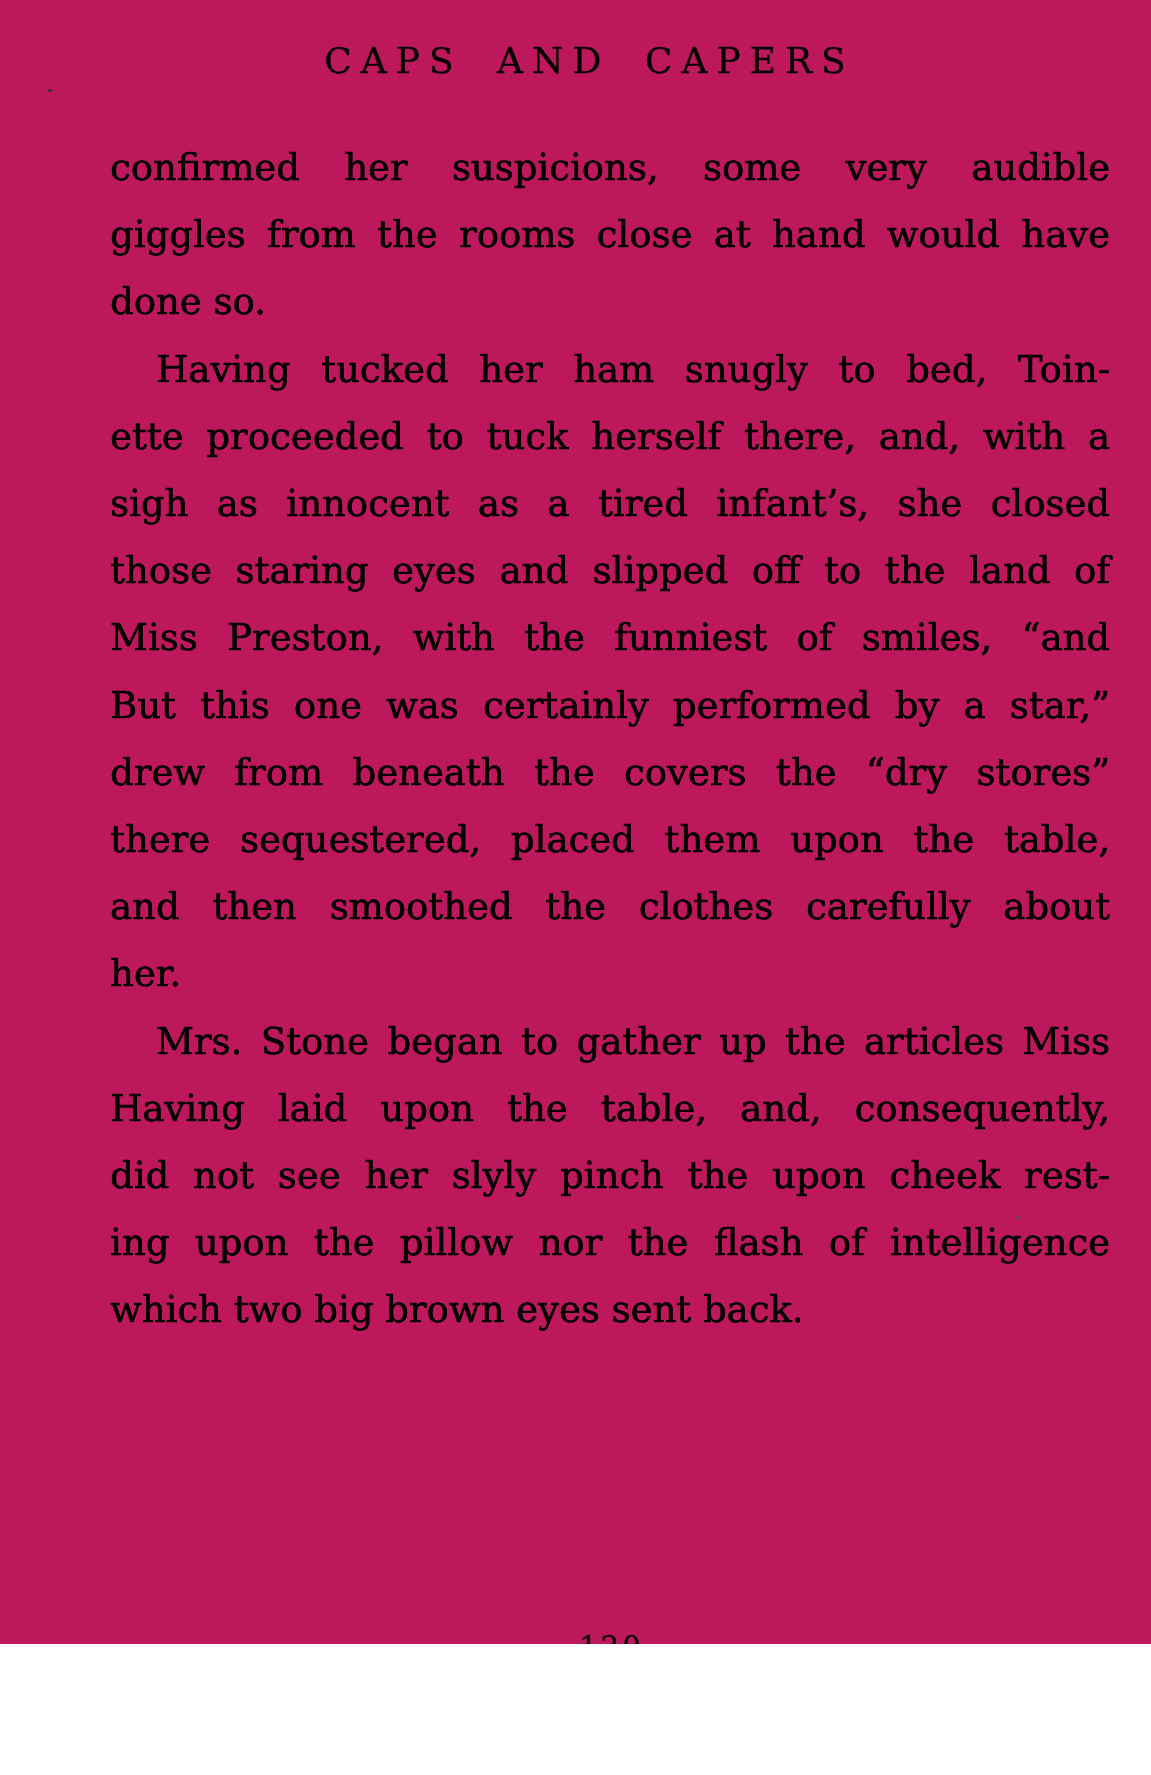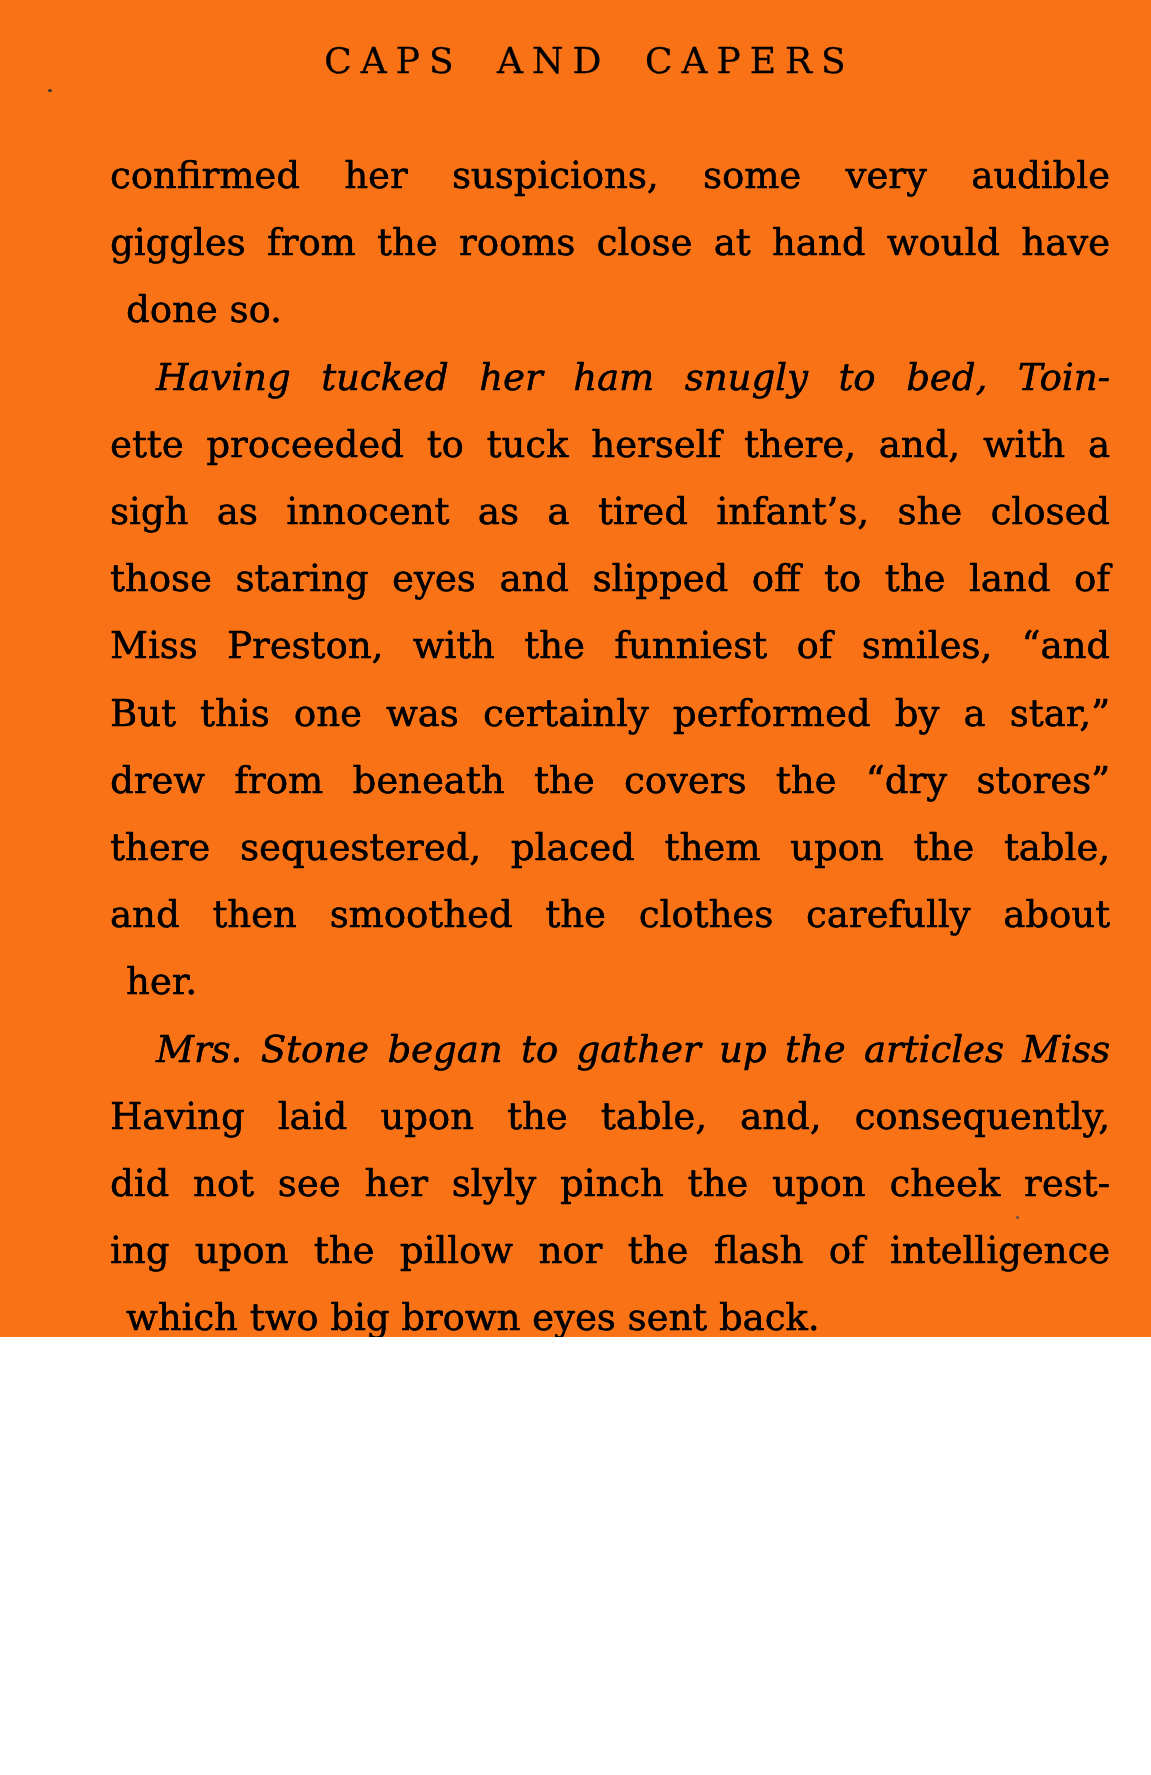--- a/index.html
+++ b/index.html
@@ -4,52 +4,52 @@
 <style>
   html, body { margin: 0; padding: 0; }
   body {
     width: 1151px; height: 1775px;
     background: #ffffff;
     color: #000;
     font-family: "DejaVu Serif", serif;
   }
   .page {
     position: relative;
-    width: 1151px; height: 1337px;
-    background: #f97316;
+    width: 1151px; height: 1644px;
+    background: #be185d;
     overflow: hidden;
   }
   .running-head {
     position: absolute;
     top: 40px; left: 0; width: 100%;
     text-align: center;
     font-size: 36px;
     letter-spacing: 9px;
     word-spacing: 14px;
     transform: translateX(14px);
     -webkit-text-stroke: 0.3px #000;
     white-space: nowrap;
   }
   .body-text {
     position: absolute;
-    left: 110px; top: 142px;
+    left: 110px; top: 134px;
     width: 1000px;
     font-size: 37px;
     line-height: 67.2px;
     -webkit-text-stroke: 0.35px #000;
     text-shadow: 0.3px 0.3px 0 #000;
   }
   .para { margin: 0; }
   .line {
     display: block;
     text-align: justify;
     text-align-last: justify;
   }
-  .line.last { text-align-last: left; margin-left: 16px; }
-  .line.indent { text-indent: 46px; font-style: italic; }
+  .line.last { text-align-last: left; }
+  .line.indent { text-indent: 46px; }
   .folio {
     position: absolute;
     top: 1630px; left: 0; width: 100%;
     text-align: center;
     font-size: 29px;
     letter-spacing: 3px;
     transform: translateX(36px);
     -webkit-text-stroke: 0.3px #000;
   }
   .dot {

